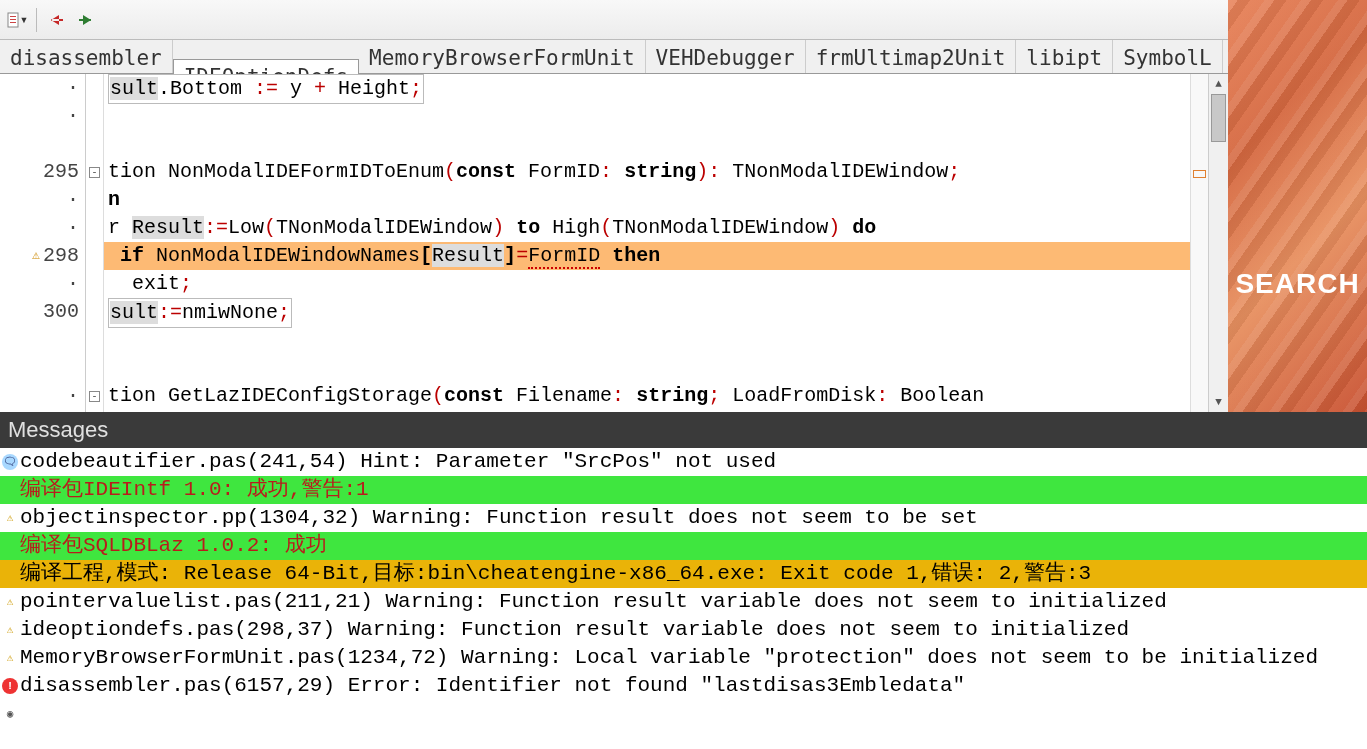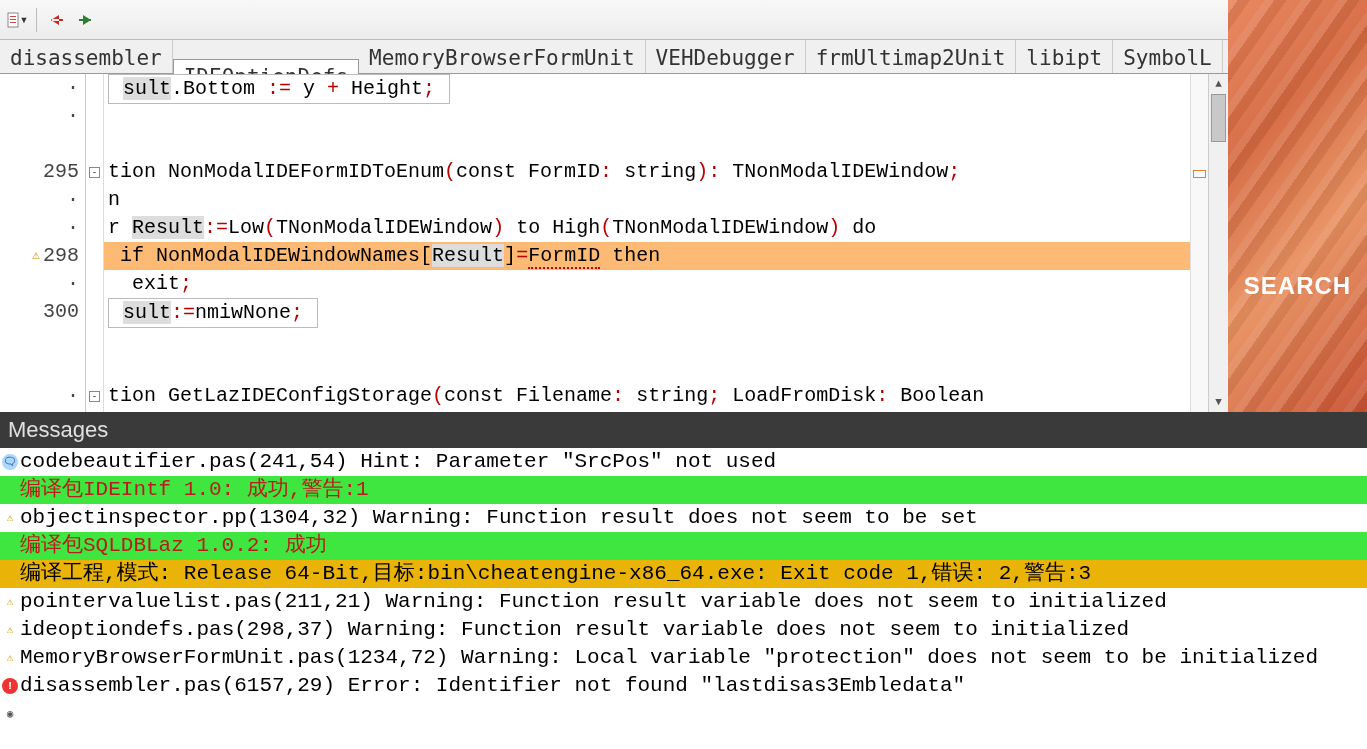--- a/index.html
+++ b/index.html
@@ -21,33 +21,33 @@
   
   .gutter-code { display: flex; flex: 1; font-family: Consolas, "Courier New", monospace; font-size: 20px; line-height: 28px; }
   .gutter { width: 86px; background: #fff; border-right: 1px solid #ccc; text-align: right; padding-right: 6px; color: #444; }
   .gutter .ln { height: 28px; display:flex; align-items:center; justify-content:flex-end; gap:3px;}
   .fold-col { width: 18px; background: #fff; border-right: 1px solid #ddd; }
   .fold-col .fm { height: 28px; display:flex; align-items:center; justify-content:center; color:#777; font-size:11px;}
   .fold-box { width:11px; height:11px; border:1px solid #888; font-size:10px; line-height:9px; text-align:center; color:#555; background:#fff;}
   .code { flex: 1; position: relative; overflow: hidden; }
   .code-line { height: 28px; padding-left: 4px; white-space: pre; color: #000; }
   .hl-line { background: #fdba74; }
-  .box-wrap { border: 1px solid #bbb; display:inline-block; padding: 0 14px; margin-right:2px;}
-  .kw { font-weight: normal; color: #000; }
+  .box-wrap { border: 1px solid #bbb; display:inline-block; padding: 0 1px; margin-right:2px;}
+  .kw { font-weight: bold; color: #000; }
   .sel { background: #ddd; }
   .punct { color: #b00; }
   .redund { border-bottom: 2px dotted #c00; }
   
   .vscroll { width: 20px; background: #f0f0f0; border-left: 1px solid #ccc; position: relative; }
   .vscroll .up, .vscroll .down { height: 20px; display:flex; align-items:center; justify-content:center; color:#555; font-size:11px;}
   .vscroll .thumb { position:absolute; top:20px; left:2px; right:2px; height:48px; background:#c8c8c8; border:1px solid #999;}
   
   .desktop-strip { position: absolute; right: 0; top: 0; width: 139px; height: 412px; background: linear-gradient(135deg, #E8835A 0%, #D56840 30%, #E89060 60%, #C85030 100%); }
   .desktop-strip::before { content:""; position:absolute; inset:0; background: repeating-linear-gradient(125deg, rgba(255,255,255,0.12) 0 8px, rgba(0,0,0,0.06) 8px 18px, rgba(255,255,255,0.05) 18px 30px);}
-  .search-txt { position:absolute; bottom: 112px; left:0; right:0; text-align:center; color:#fff; font-size:24px; font-weight:700; letter-spacing:1px; font-family: Arial, sans-serif;}
+  .search-txt { position:absolute; bottom: 112px; left:0; right:0; text-align:center; color:#fff; font-size:28px; font-weight:700; letter-spacing:1px; font-family: Arial, sans-serif;}
   
   .msg-title { height: 36px; background: #3a3a3a; color: #e0e0e0; font-size: 22px; display:flex; align-items:center; padding-left: 8px; font-weight:400;}
   
   .msg-body { font-family: Consolas, "Courier New", monospace; font-size: 21px; line-height: 28px; }
   .msg-line { height: 28px; display:flex; align-items:center; padding-left: 2px; white-space: pre; overflow:hidden;}
   .msg-ic { width: 16px; height: 16px; margin-right: 2px; flex-shrink:0; display:inline-flex; align-items:center; justify-content:center; font-size:11px;}
   .bg-green { background: #3FE63F; color:#b91c1c; }
   .bg-red { background: #eab308; color:#000; }
   .ic-hint { background:#a8d8ff; border-radius:50%; color:#004;}
   .ic-warn { color:#c90; }

